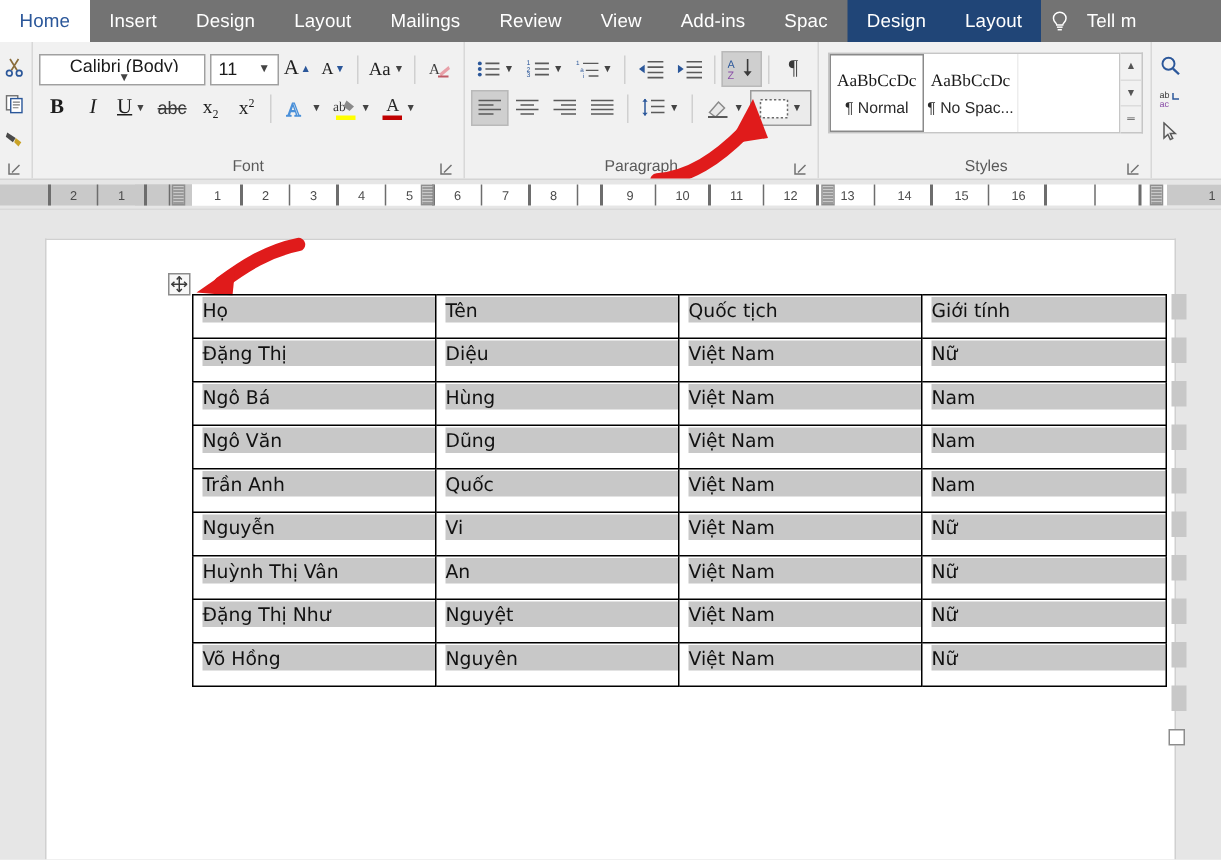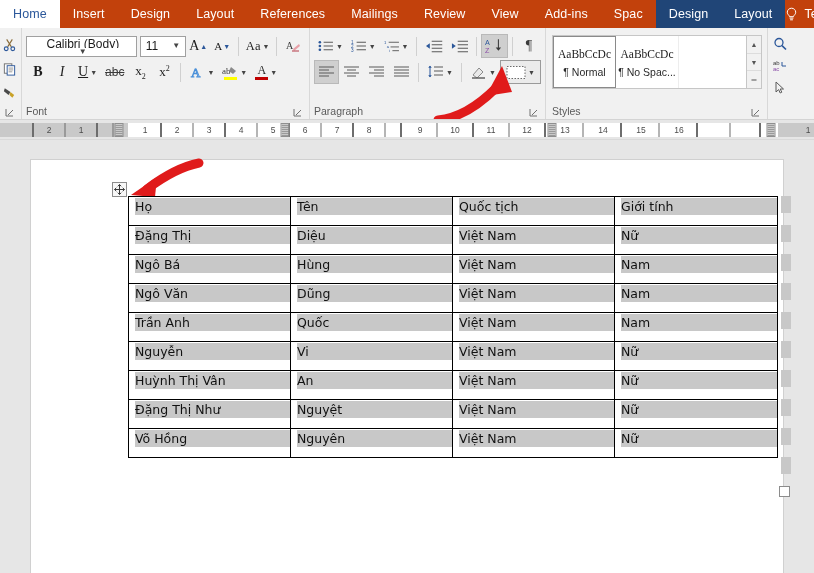--- a/index.html
+++ b/index.html
@@ -6,21 +6,21 @@
   html, body {
     width: 814px; height: 573px;
     overflow: hidden;
     font-family: "Liberation Sans", sans-serif;
     background: #e6e6e6;
   }
 
   
   .tabbar {
     height: 28px;
-    background: #c2410c;
+    background: #737373;
     display: flex;
     align-items: stretch;
     position: relative;
   }
   .tab {
     padding: 0 13px;
     display: flex; align-items: center;
     font-size: 12.5px;
     color: #ffffff;
     white-space: nowrap;
@@ -54,21 +54,21 @@
     justify-content: space-between;
     border-right: 1px solid #d8d8d8;
     padding: 3px 4px 0 4px;
     position: relative;
   }
   .group-body { flex: 1; display: flex; flex-direction: column; justify-content: flex-start; padding-top:2px; }
   .group-label {
     height: 15px;
     font-size: 10.5px;
     color: #5a5a5a;
-    text-align: left;
+    text-align: center;
     line-height: 15px;
     position: relative;
   }
   .dlg {
     position: absolute; right: 2px; bottom: 1px;
     width: 11px; height: 11px;
     font-size: 9px; color: #707070;
     display:flex;align-items:center;justify-content:center;
   }
   .dlg svg{display:block}
@@ -265,23 +265,20 @@
       <span>Home</span>
     </div>
   <div class="tab">
       <span>Insert</span>
     </div>
   <div class="tab">
       <span>Design</span>
     </div>
   <div class="tab">
       <span>Layout</span>
-    </div>
-  <div class="tab">
-      <span>References</span>
     </div>
   <div class="tab">
       <span>Mailings</span>
     </div>
   <div class="tab">
       <span>Review</span>
     </div>
   <div class="tab">
       <span>View</span>
     </div>

